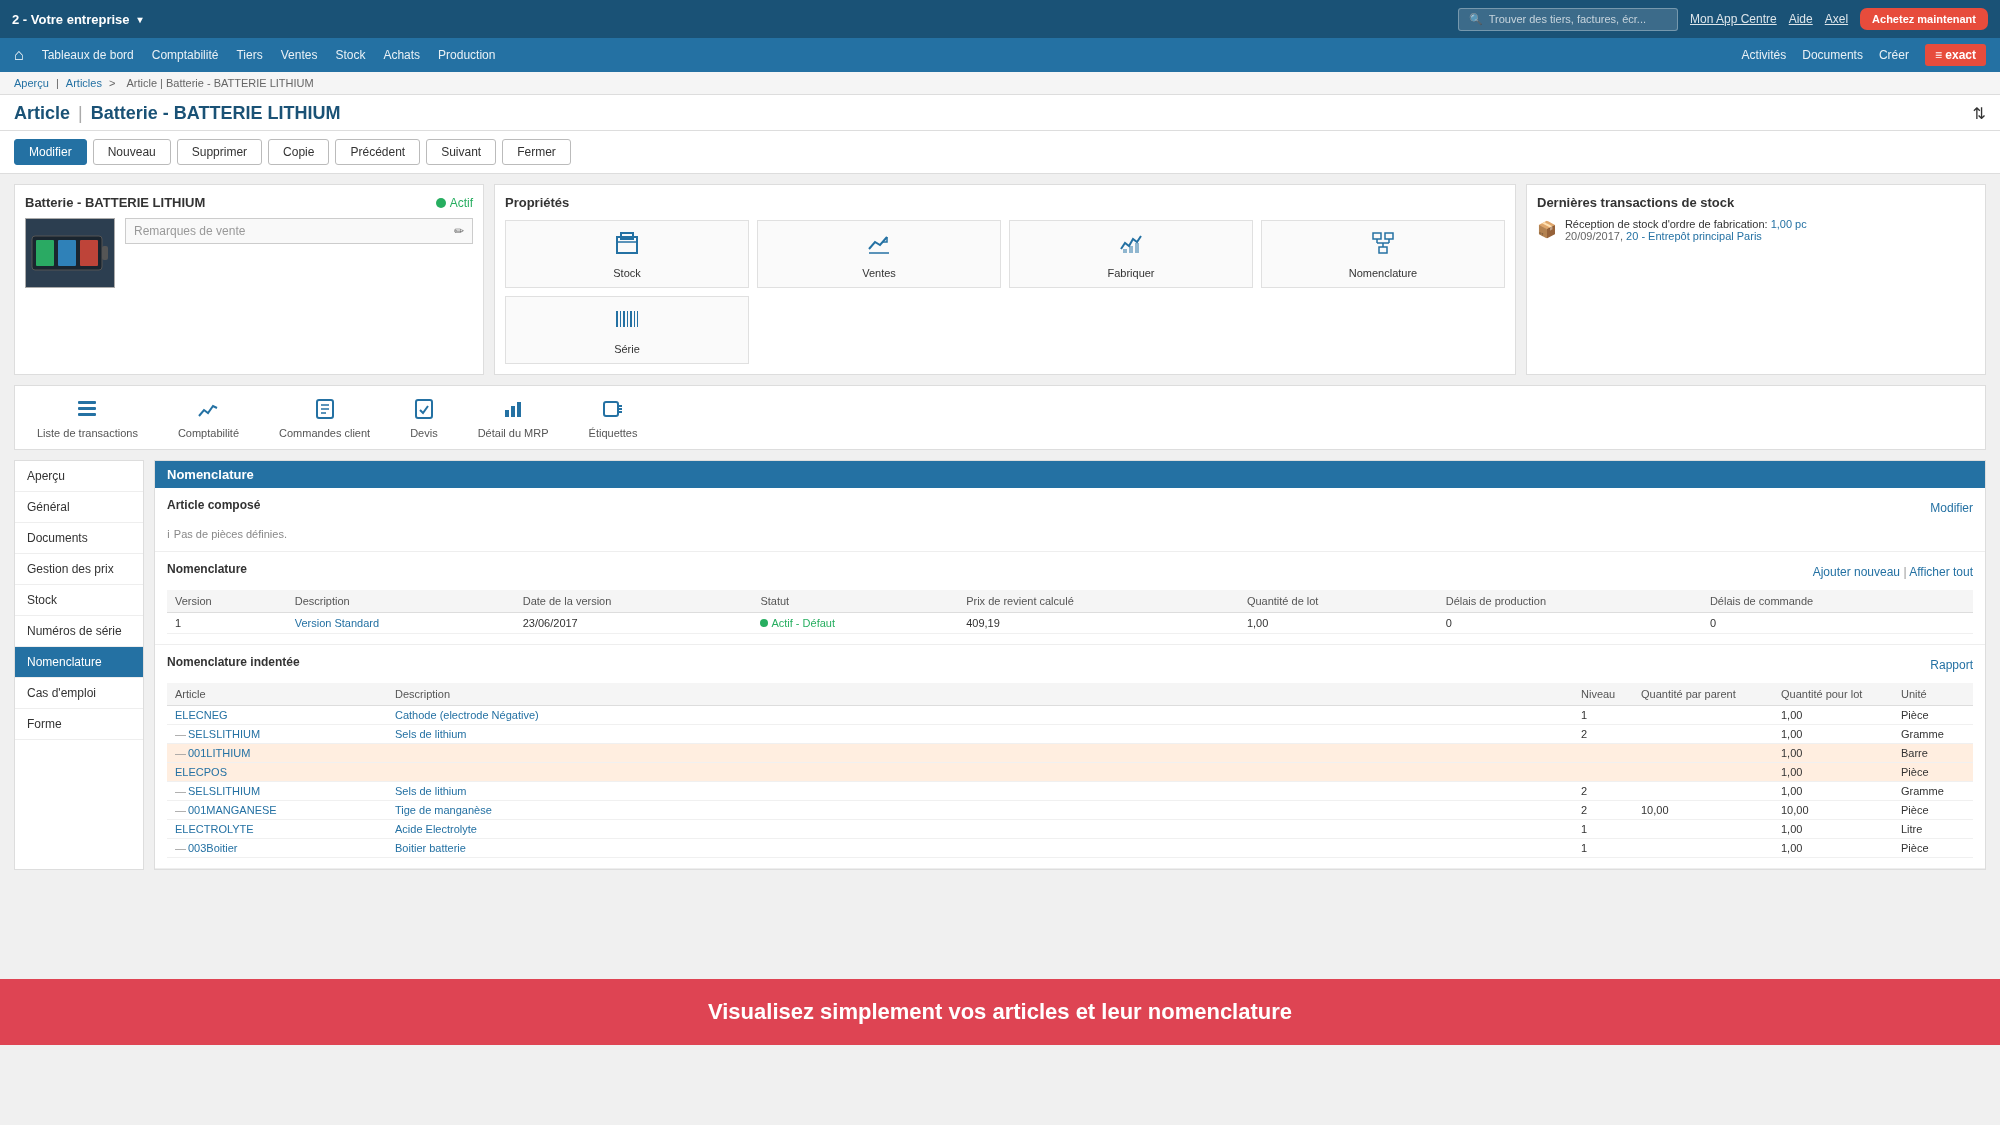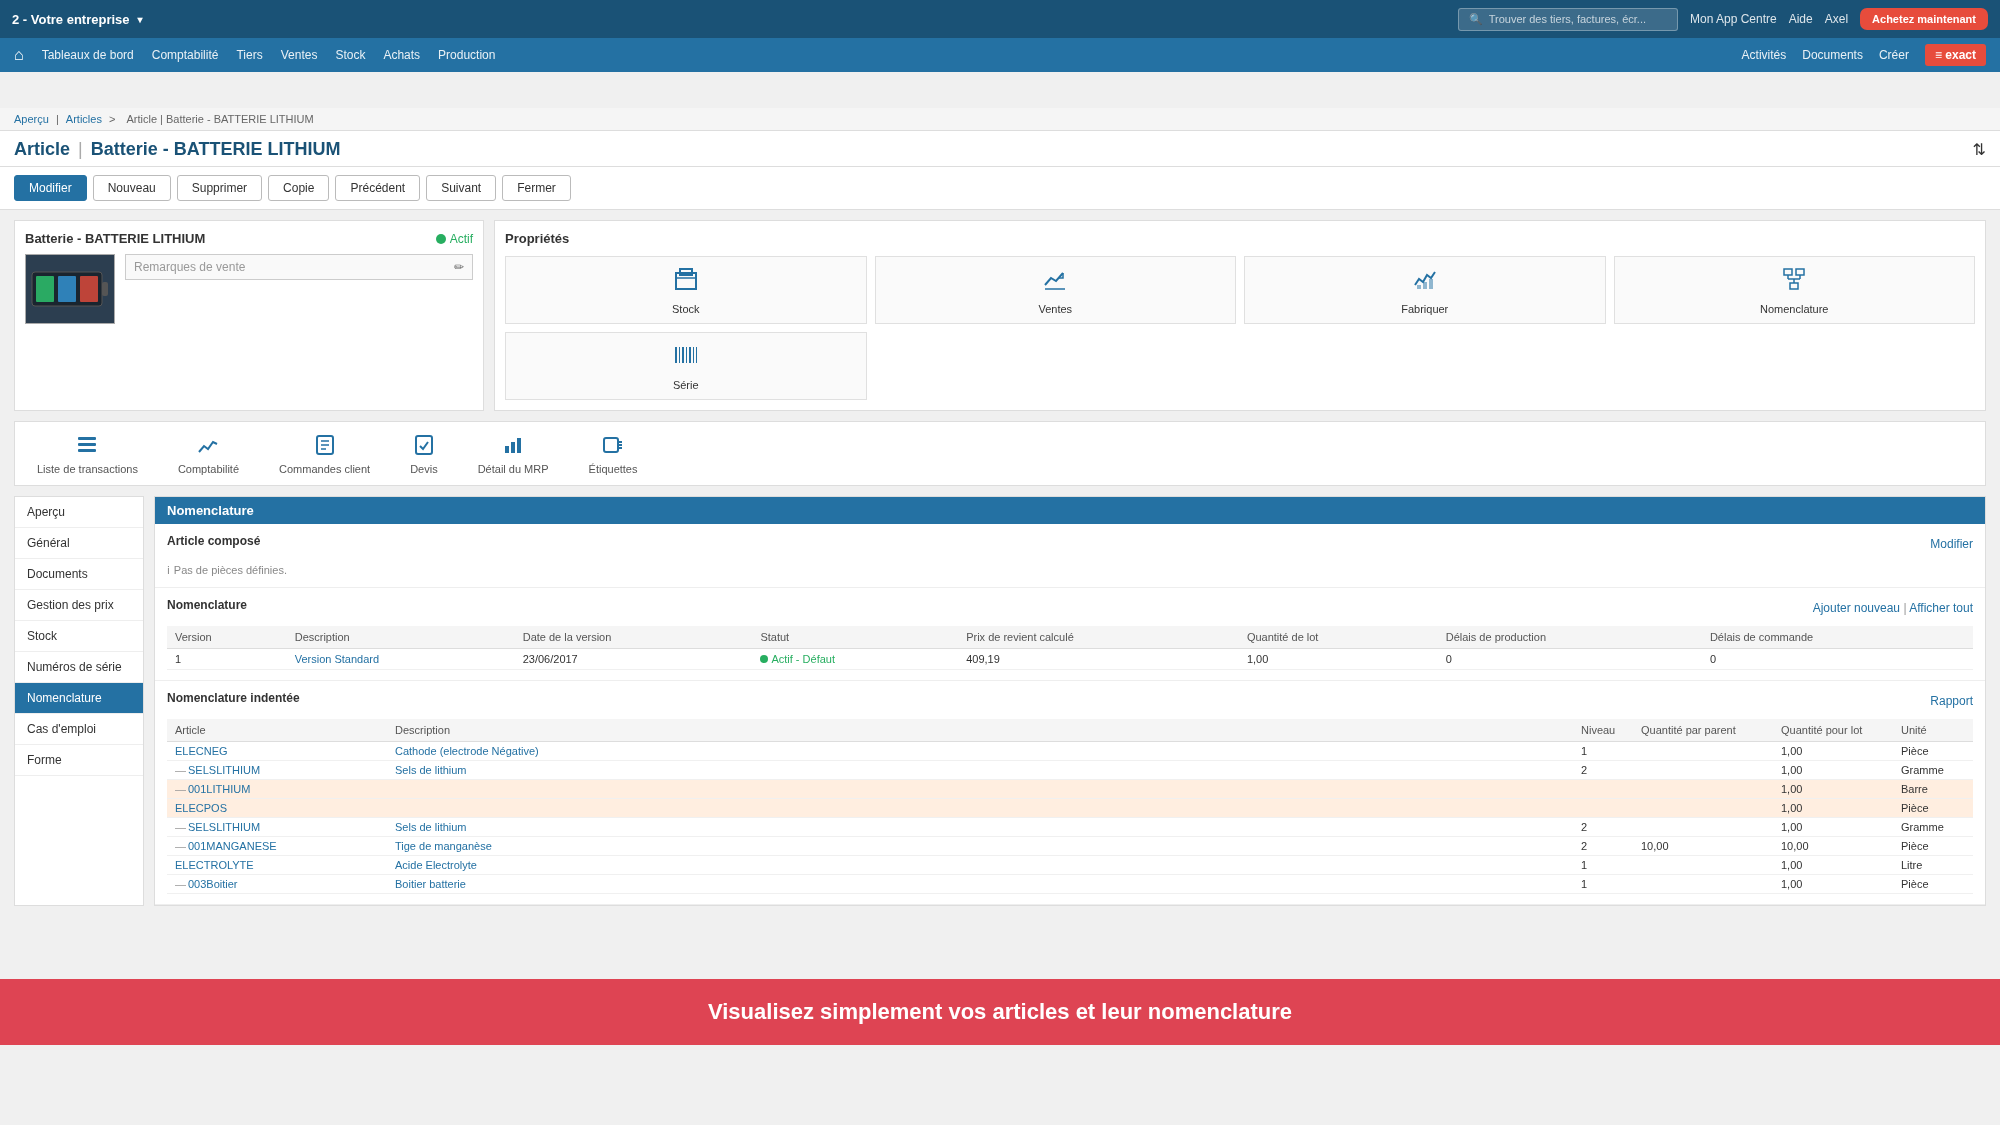--- a/index.html
+++ b/index.html
@@ -32,21 +32,21 @@
     .btn-buy {
       background: #e74c3c;
       color: white;
       border: none;
       padding: 5px 12px;
       border-radius: 7px;
       font-size: 11px;
       cursor: pointer;
       font-weight: bold;
     }
-    .top-bar-right .link { color: rgba(255,255,255,0.85); cursor: pointer; font-size: 12px; }
+    .top-bar-right .link { color: rgba(255,255,255,0.85); cursor: pointer; font-size: 12px; text-decoration: underline; }
 
     
     .nav-bar {
       background: #2471a3;
       height: 34px;
       display: flex;
       align-items: center;
       padding: 0 14px;
       justify-content: space-between;
     }
@@ -56,21 +56,20 @@
     .nav-right { display: flex; align-items: center; gap: 16px; margin-left: 8px; }
     .nav-right .link { color: rgba(255,255,255,0.9); font-size: 12px; cursor: pointer; }
 
     
     .breadcrumb {
       background: #f5f5f5;
       padding: 5px 14px;
       font-size: 11px;
       color: #666;
       border-bottom: 1px solid #ddd;
-      margin-top: 36px;
     }
     .breadcrumb a { color: #2471a3; text-decoration: none; }
     .breadcrumb span { margin: 0 4px; }
 
     
     .page-title-bar {
       background: white;
       padding: 8px 14px 6px;
       display: flex;
       align-items: center;
@@ -503,20 +502,33 @@
               <rect x="17" y="6" width="2" height="16" fill="#2471a3"></rect>
               <rect x="21" y="6" width="1" height="16" fill="#2471a3"></rect>
               <rect x="24" y="6" width="1" height="16" fill="#2471a3"></rect>
             </svg>
           </div>
           <span class="prop-label">Série</span>
         </div>
       </div>
     </div>
 
+    <div class="panel-transactions">
+      <div class="panel-title">Dernières transactions de stock</div>
+      <div class="transaction-item">
+        <span class="trans-icon">📦</span>
+        <div>
+          <span>Réception de stock d'ordre de fabrication:</span>
+          <span class="trans-link">1,00 pc</span>
+          <br>
+          <span class="trans-date">20/09/2017,</span>
+          <a class="trans-link">20 - Entrepôt principal Paris</a>
+        </div>
+      </div>
+    </div>
   </div>
 
   <div class="tabs-row">
     <div class="tab-item">
       <span class="tab-icon">
         <svg width="22" height="22" viewBox="0 0 22 22">
             <rect x="2" y="3" width="18" height="3" fill="#2471a3" rx="1"></rect>
             <rect x="2" y="9" width="18" height="3" fill="#2471a3" rx="1"></rect>
             <rect x="2" y="15" width="18" height="3" fill="#2471a3" rx="1"></rect>
           </svg>

